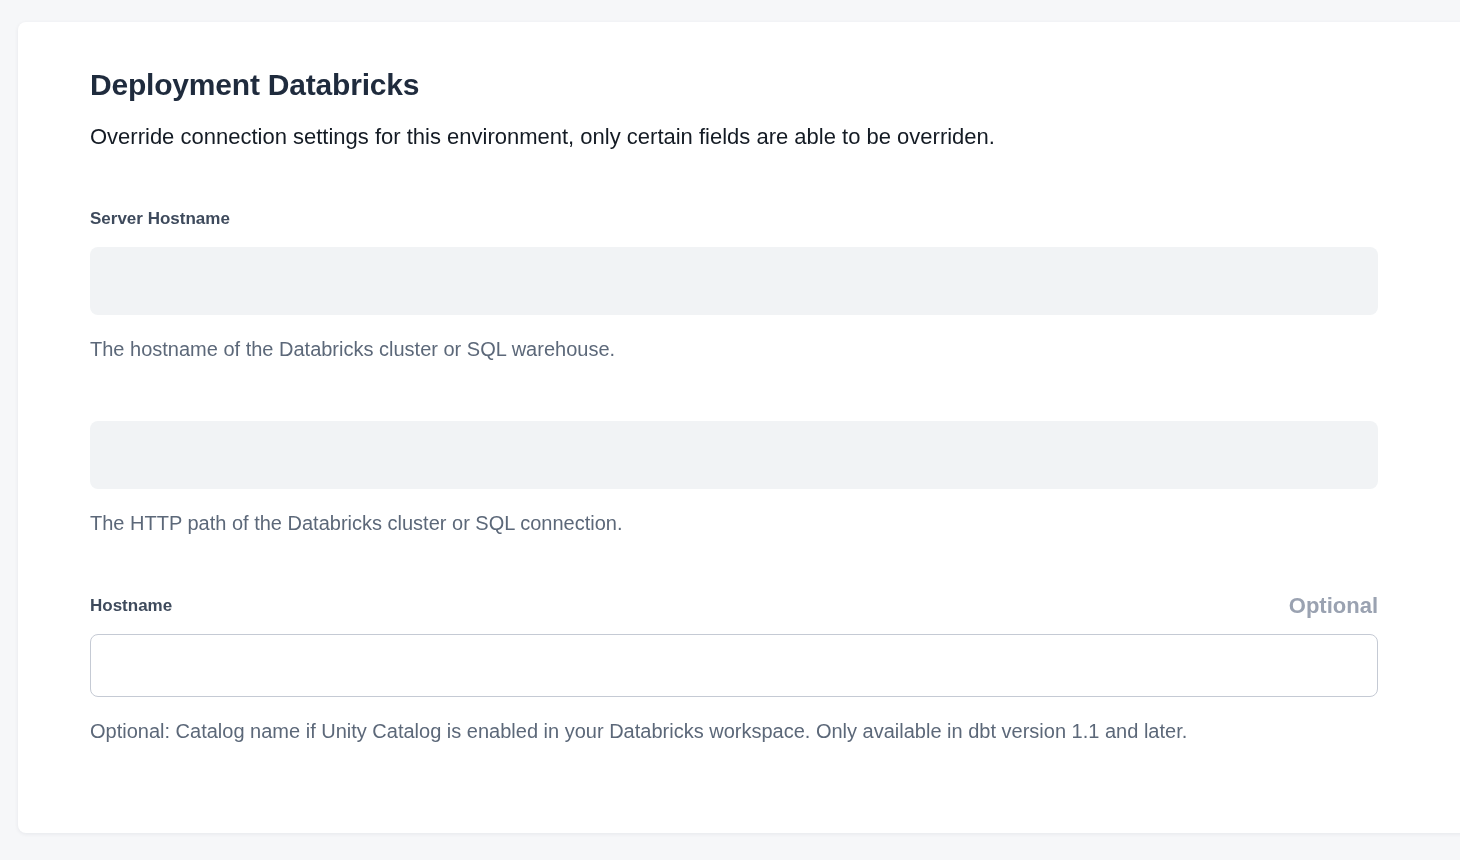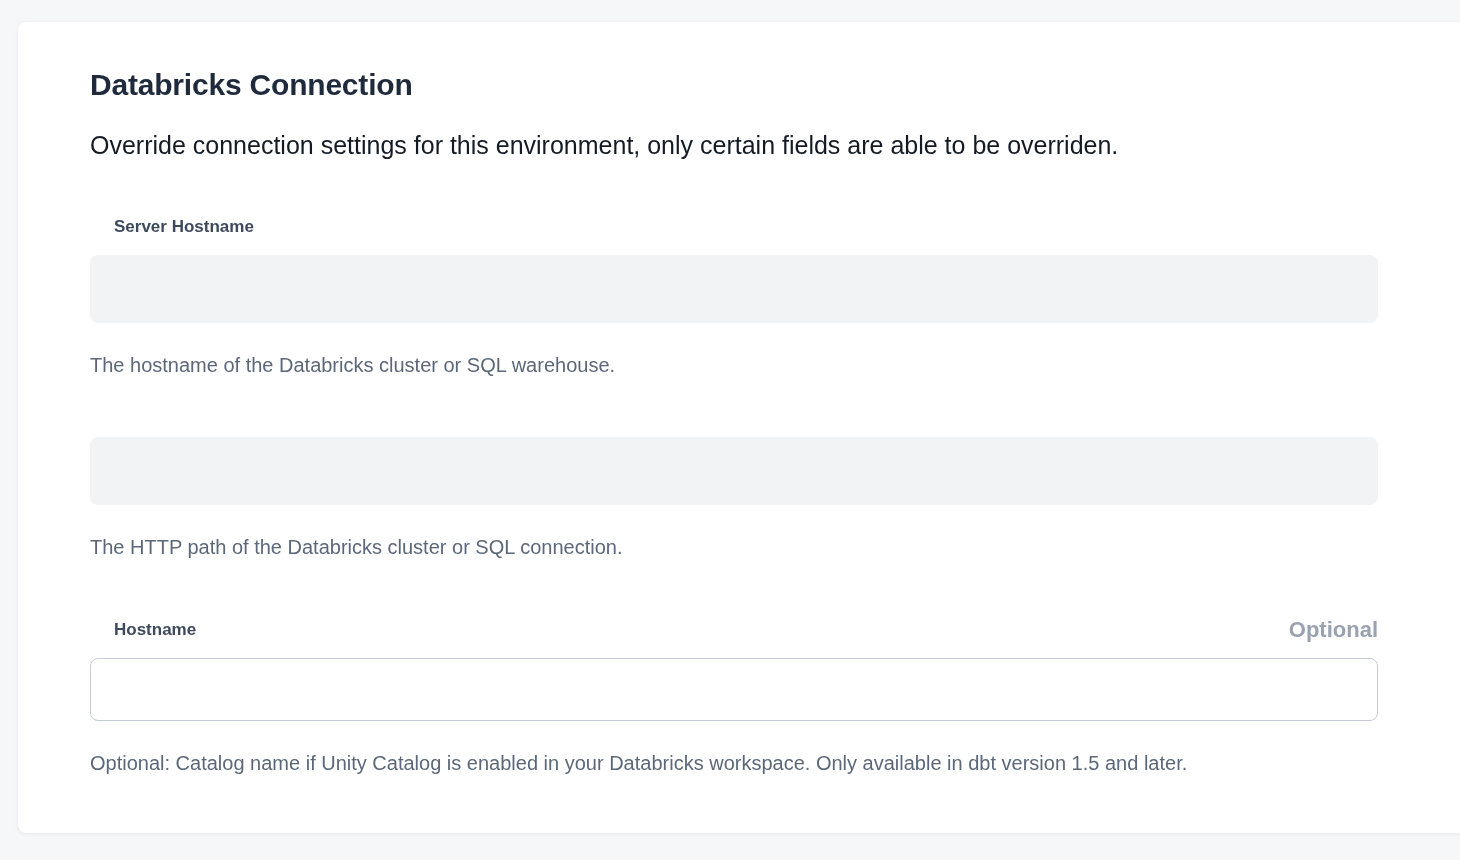--- a/index.html
+++ b/index.html
@@ -30,42 +30,41 @@
 
   .page-title {
     font-size: 30px;
     line-height: 38px;
     font-weight: 700;
     color: #1f2b3d;
     letter-spacing: -0.2px;
   }
 
   .page-subtitle {
-    margin-top: 28px;
-    font-size: 25px;
+    margin-top: 20px;
+    font-size: 22px;
     line-height: 26px;
     font-weight: 400;
     color: #141b24;
   }
 
   .field {
     width: 1288px;
     margin-top: 58px;
   }
 
   .field + .field {
     margin-top: 60px;
   }
 
   .label-row {
     display: flex;
     align-items: flex-end;
     justify-content: space-between;
     margin-bottom: 17px;
-    margin-left: 24px;
   }
 
   .field-label {
     font-size: 17px;
     line-height: 22px;
     font-weight: 700;
     color: #3e4a5c;
   }
 
   .optional-tag {
@@ -94,34 +93,34 @@
     border: none;
   }
 
   .text-input.enabled {
     height: 63px;
     background: #ffffff;
     border: 1px solid #c5cad4;
   }
 
   .field-help {
-    margin-top: 30px;
+    margin-top: 22px;
     font-size: 20px;
     line-height: 24px;
     font-weight: 400;
     color: #5c6879;
   }
 </style>
 </head>
 <body>
 
 <div class="card">
   <div class="card-content">
 
-    <h1 class="page-title">Databricks Connection</h1>
+    <h1 class="page-title">Deployment Databricks</h1>
 
     <p class="page-subtitle">Override connection settings for this environment, only certain fields are able to be overriden.</p>
 
     <div class="field">
       <div class="label-row">
         <span class="field-label">Server Hostname</span>
       </div>
       <input type="text" class="text-input" disabled="" value="" style="">
       <p class="field-help">The hostname of the Databricks cluster or SQL warehouse.</p>
     </div>
@@ -130,17 +129,17 @@
       <input type="text" class="text-input" disabled="" value="" style="">
       <p class="field-help">The HTTP path of the Databricks cluster or SQL connection.</p>
     </div>
 
     <div class="field">
       <div class="label-row">
         <span class="field-label">Hostname</span>
         <span class="optional-tag">Optional</span>
       </div>
       <input type="text" class="text-input enabled" value="" style="">
-      <p class="field-help">Optional: Catalog name if Unity Catalog is enabled in your Databricks workspace. Only available in dbt version 1.5 and later.</p>
+      <p class="field-help">Optional: Catalog name if Unity Catalog is enabled in your Databricks workspace. Only available in dbt version 1.1 and later.</p>
     </div>
 
   </div>
 </div>
 
 </body></html>

